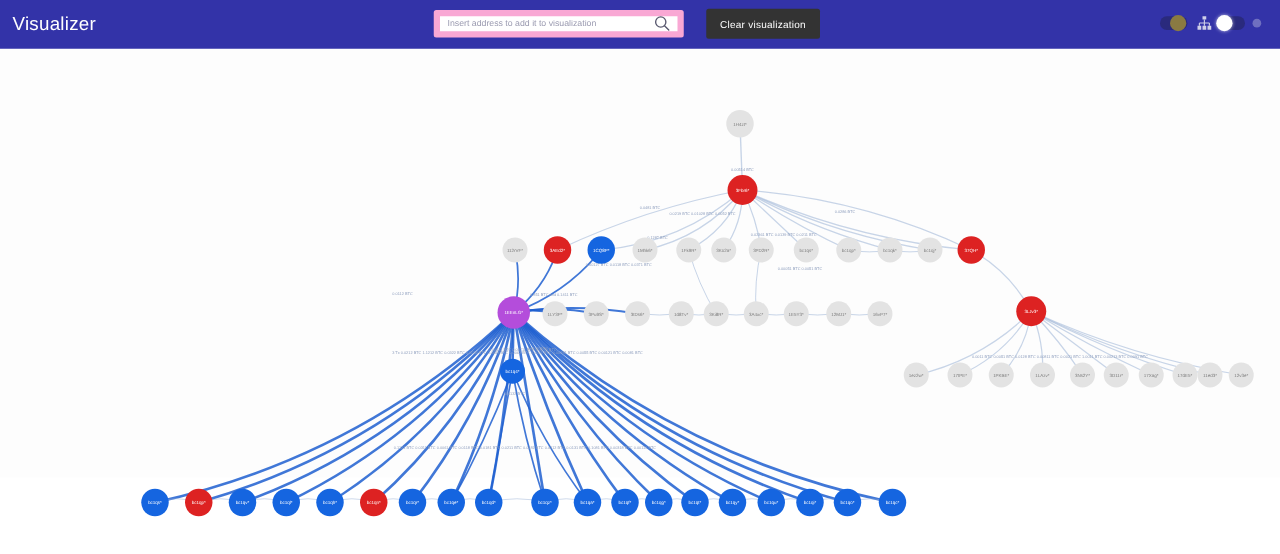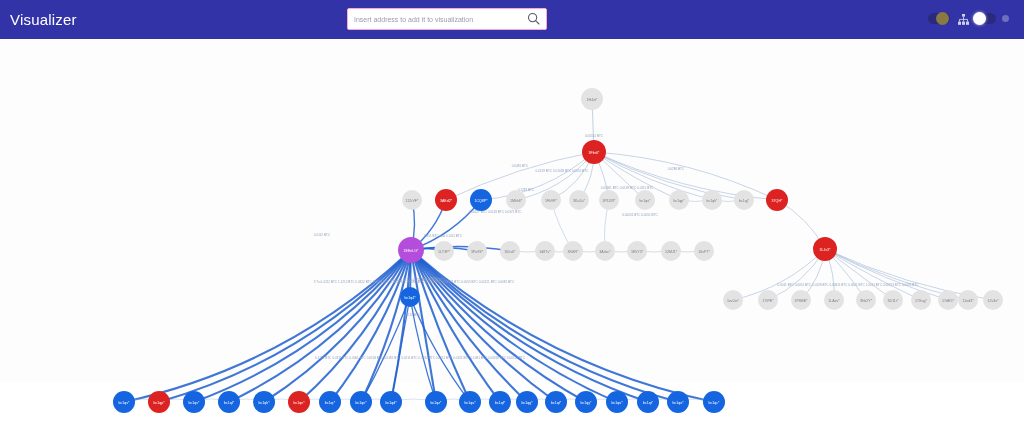--- a/index.html
+++ b/index.html
@@ -23,21 +23,21 @@
     color: #ffffff;
     font-size: 15px;
     letter-spacing: .2px;
     margin-left: 10px;
     white-space: nowrap;
   }
   #search-wrap {
     position: absolute; left: 347px; top: 8px;
     width: 200px; height: 22px;
     background: #ffffff;
-    border: 1px solid #f9a8d4;
+    border: 5px solid #f9a8d4;
     border-radius: 2px;
     display: flex; align-items: center;
   }
   #search-input {
     flex: 1; border: none; outline: none;
     font-size: 7px; color: #555;
     padding: 0 4px 0 6px;
     font-family: "Liberation Sans", sans-serif;
     background: transparent;
   }
@@ -109,20 +109,21 @@
     <div id="search-wrap">
       <input id="search-input" type="text" placeholder="Insert address to add it to visualization" style="">
       <span class="search-icon">
         <svg width="16" height="16" viewBox="0 0 16 16">
           <circle cx="6.6" cy="6.6" r="4.1" fill="none" stroke="#5a5a70" stroke-width="1.1"></circle>
           <line x1="9.6" y1="9.6" x2="13" y2="13" stroke="#5a5a70" stroke-width="1.1" stroke-linecap="round"></line>
         </svg>
       </span>
     </div>
 
+    <button id="clear-btn">Clear visualization</button>
 
     <div class="toggle" id="toggle-a">
       <div class="knob"></div>
     </div>
 
     <span id="tree-icon">
       <svg width="13" height="13" viewBox="0 0 13 13">
         <rect x="5" y="1" width="3" height="2.6" fill="#cfcfe8"></rect>
         <rect x="1" y="8.6" width="3" height="3.2" fill="#cfcfe8"></rect>
         <rect x="5" y="8.6" width="3" height="3.2" fill="#cfcfe8"></rect>

